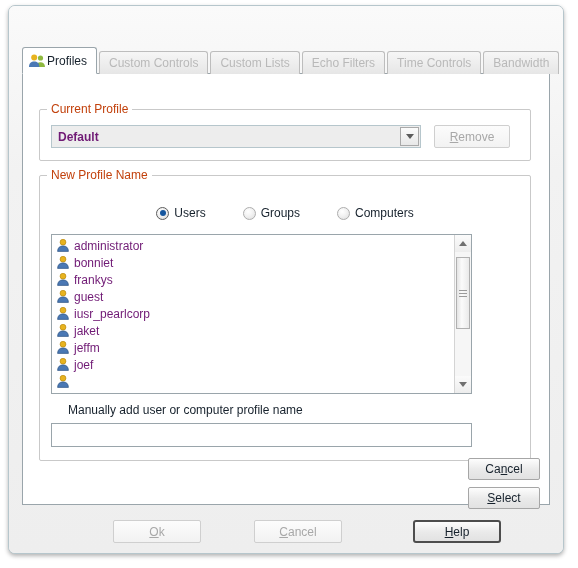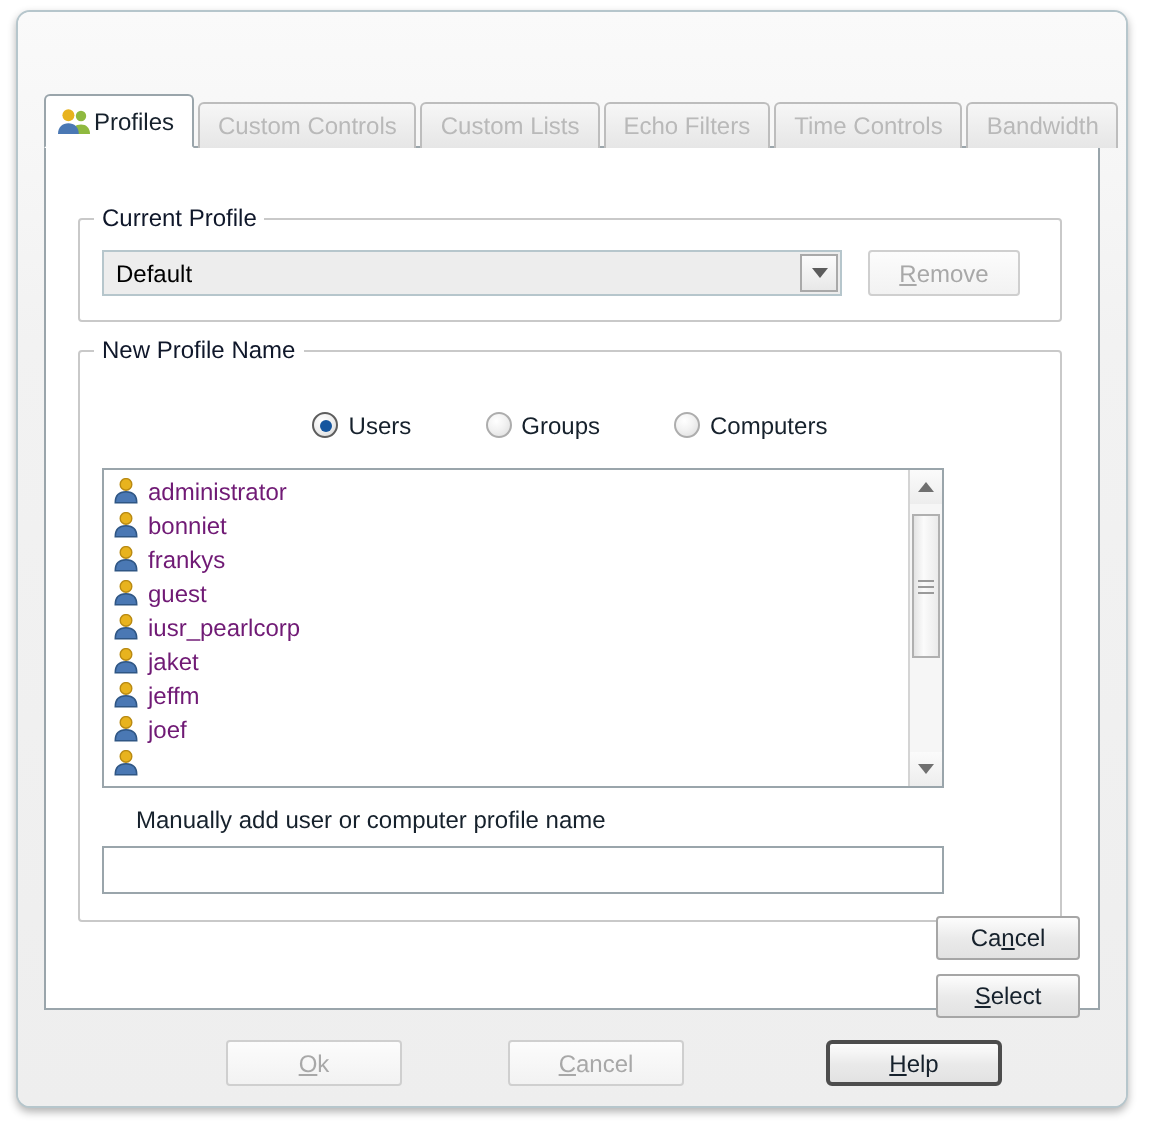--- a/index.html
+++ b/index.html
@@ -113,43 +113,44 @@
     border-radius: 2px;
     box-sizing: border-box;
   }
   .group-title {
     position: absolute;
     top: -8px;
     left: 7px;
     background: #ffffff;
     padding: 0 4px;
     font-size: 12px;
-    color: #0f172a;
+    color: #c2410c;
     white-space: nowrap;
   }
   #group-current { left: 17px; top: 62px; width: 492px; height: 52px; }
   #group-new     { left: 17px; top: 128px; width: 492px; height: 286px; }
 
   
   .combo {
     position: absolute;
     left: 11px; top: 15px;
     width: 370px; height: 23px;
     background: #ededed;
     border: 1px solid #b6c6cc;
     box-sizing: border-box;
     display: flex;
     align-items: center;
   }
   .combo .value {
     flex: 1;
     padding-left: 6px;
-    color: #000000;
-    font-size: 12px;
-    white-space: nowrap;
+    color: #701a75;
+    font-size: 12px;
+    white-space: nowrap;
+    font-weight: bold;
   }
   .combo .arrow-btn {
     width: 19px;
     height: 19px;
     margin-right: 1px;
     background: linear-gradient(180deg, #fbfbfb 0%, #e8e8e8 100%);
     border: 1px solid #a9a9a9;
     box-sizing: border-box;
     display: flex;
     align-items: center;
@@ -196,20 +197,21 @@
   .radios {
     position: absolute;
     left: 0; top: 30px;
     width: 100%;
     display: flex;
     justify-content: center;
     gap: 37px;
   }
   .radio {
     display: flex;
+    align-items: center;
     gap: 5px;
     font-size: 12px;
     color: #16212c;
     white-space: nowrap;
   }
   .radio .dial {
     width: 13px; height: 13px;
     border-radius: 50%;
     background: radial-gradient(circle at 38% 32%, #ffffff 0%, #f2f2f2 45%, #dcdcdc 100%);
     border: 1px solid #adadad;

